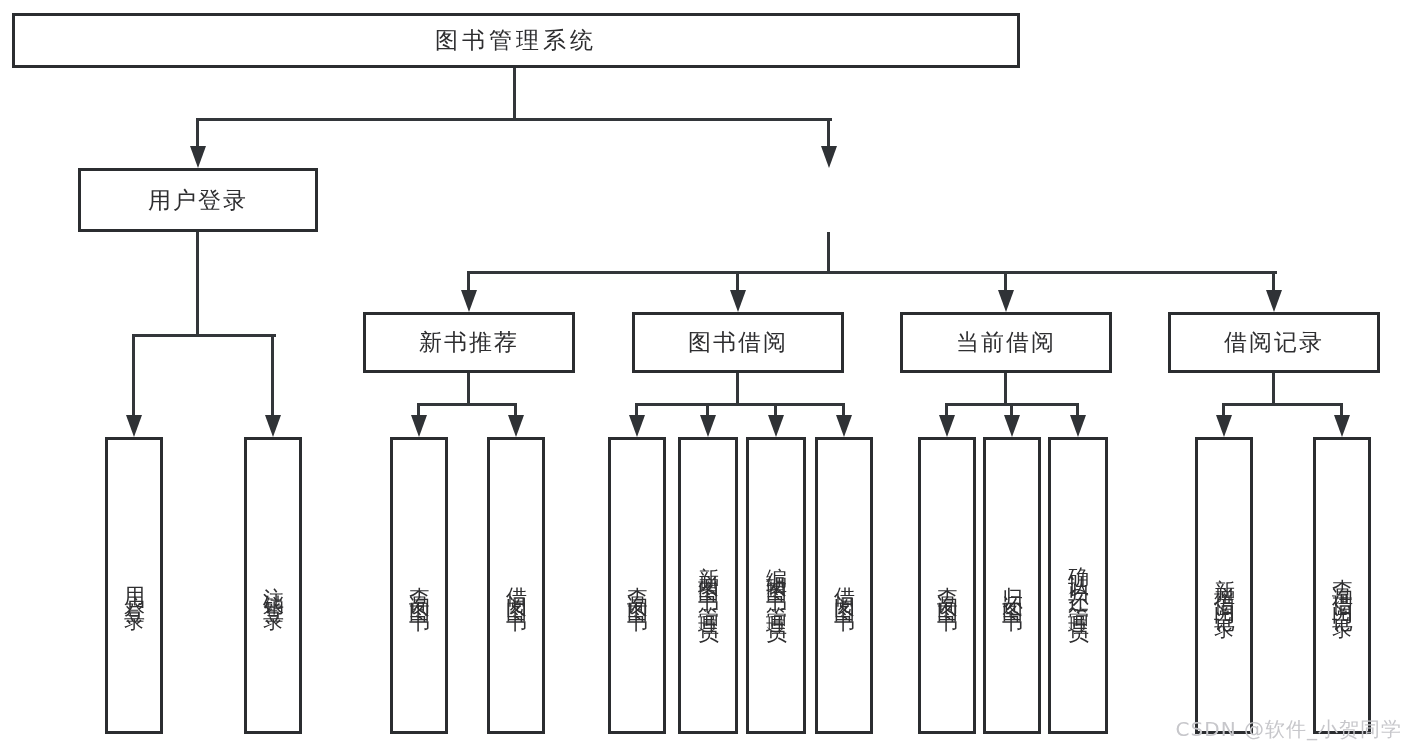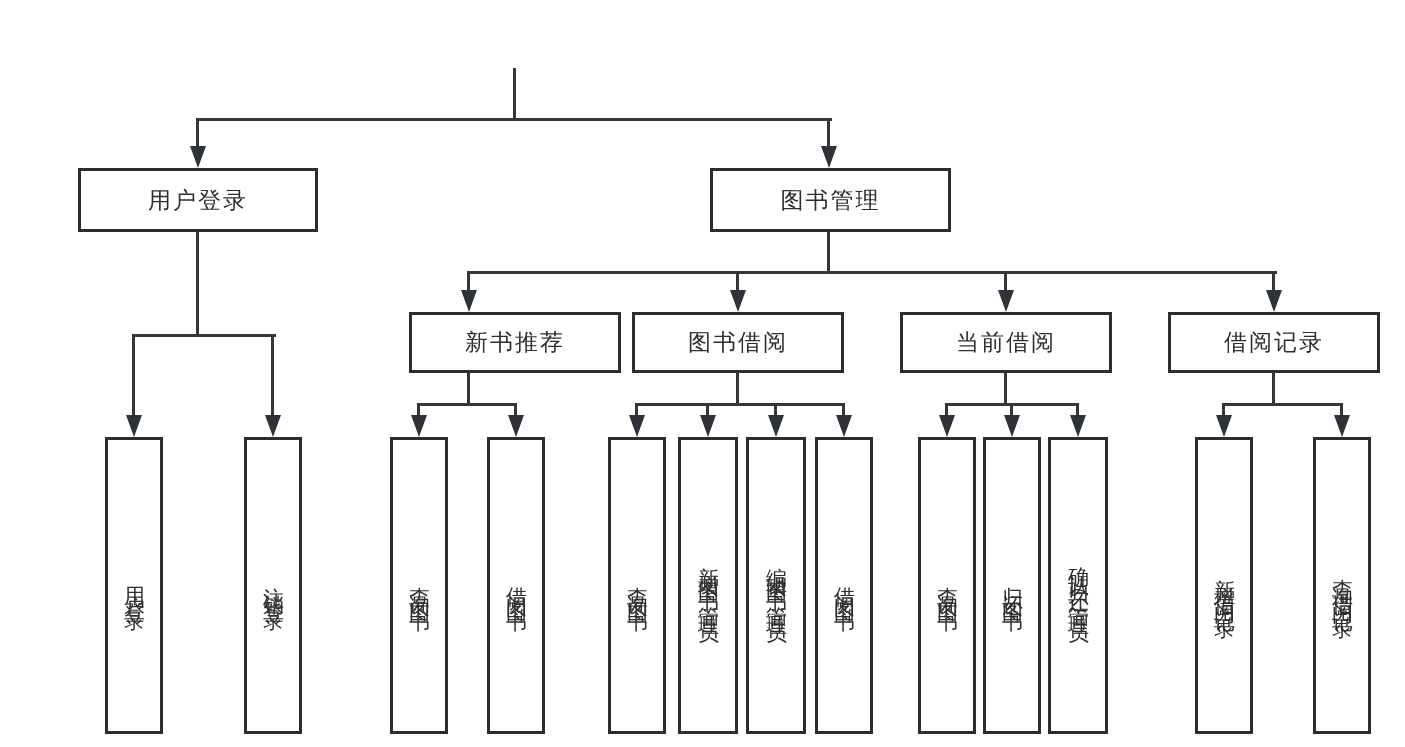--- a/index.html
+++ b/index.html
@@ -32,54 +32,54 @@
   .watermark{
     position:absolute;right:3px;bottom:4px;font-size:20px;color:#c7c7cb;
     z-index:10;letter-spacing:1px;
   }
 </style>
 </head>
 <body>
 
 <div id="canvas">
 
+  <div class="box title" style="left:12px;top:13px;width:1008px;height:55px;">
+    <span>图书管理系统</span>
+  </div>
 
   <div class="vl" style="left:513px;top:68px;height:52px;"></div>
   <div class="hl" style="left:196px;top:118px;width:636px;"></div>
   <div class="vl" style="left:196px;top:118px;height:32px;"></div>
   <div class="vl" style="left:827px;top:118px;height:32px;"></div>
   <div class="ar" style="left:190px;top:146px;"></div>
   <div class="ar" style="left:821px;top:146px;"></div>
 
   <div class="box" style="left:78px;top:168px;width:240px;height:64px;">
     <span>用户登录</span>
-  </div>
-  <div class="box" style="left:710px;top:168px;width:241px;height:64px;">
-    <span>图书管理</span>
   </div>
 
   <div class="vl" style="left:196px;top:232px;height:104px;"></div>
   <div class="hl" style="left:132px;top:334px;width:144px;"></div>
   <div class="vl" style="left:132px;top:334px;height:84px;"></div>
   <div class="vl" style="left:271px;top:334px;height:84px;"></div>
   <div class="ar" style="left:126px;top:415px;"></div>
   <div class="ar" style="left:265px;top:415px;"></div>
 
   <div class="vl" style="left:827px;top:232px;height:41px;"></div>
   <div class="hl" style="left:467px;top:271px;width:810px;"></div>
   <div class="vl" style="left:467px;top:271px;height:22px;"></div>
   <div class="vl" style="left:736px;top:271px;height:22px;"></div>
   <div class="vl" style="left:1004px;top:271px;height:22px;"></div>
   <div class="vl" style="left:1272px;top:271px;height:22px;"></div>
   <div class="ar" style="left:461px;top:290px;"></div>
   <div class="ar" style="left:730px;top:290px;"></div>
   <div class="ar" style="left:998px;top:290px;"></div>
   <div class="ar" style="left:1266px;top:290px;"></div>
 
-  <div class="box" style="left:363px;top:312px;width:212px;height:61px;margin-left:46px;">
+  <div class="box" style="left:363px;top:312px;width:212px;height:61px;">
     <span>新书推荐</span>
   </div>
   <div class="box" style="left:900px;top:312px;width:212px;height:61px;">
     <span>当前借阅</span>
   </div>
   <div class="box" style="left:632px;top:312px;width:212px;height:61px;">
     <span>图书借阅</span>
   </div>
   <div class="box" style="left:1168px;top:312px;width:212px;height:61px;">
     <span>借阅记录</span>
@@ -156,14 +156,15 @@
     <span>确认归还（管理员）</span>
   </div>
 
   <div class="vbox" style="left:1195px;top:437px;width:58px;height:297px;">
     <span>新增借阅记录</span>
   </div>
   <div class="vbox" style="left:1313px;top:437px;width:58px;height:297px;">
     <span>查询借阅记录</span>
   </div>
 
+  <div class="watermark">CSDN @软件_小贺同学</div>
 
 </div>
 
 </body></html>

